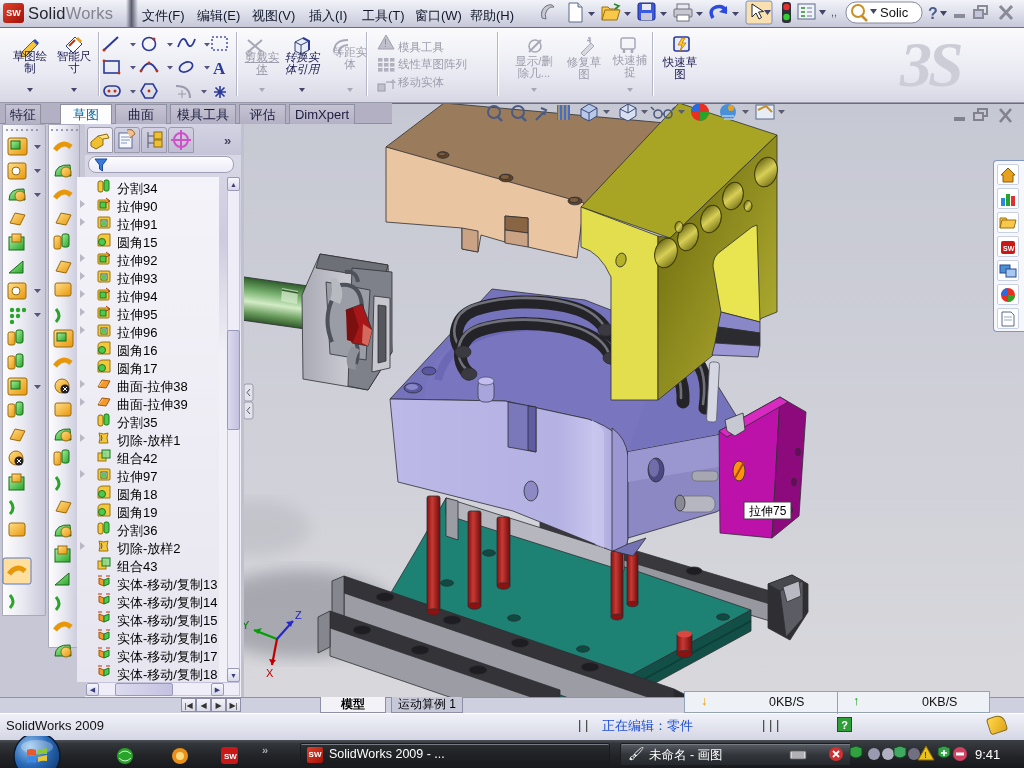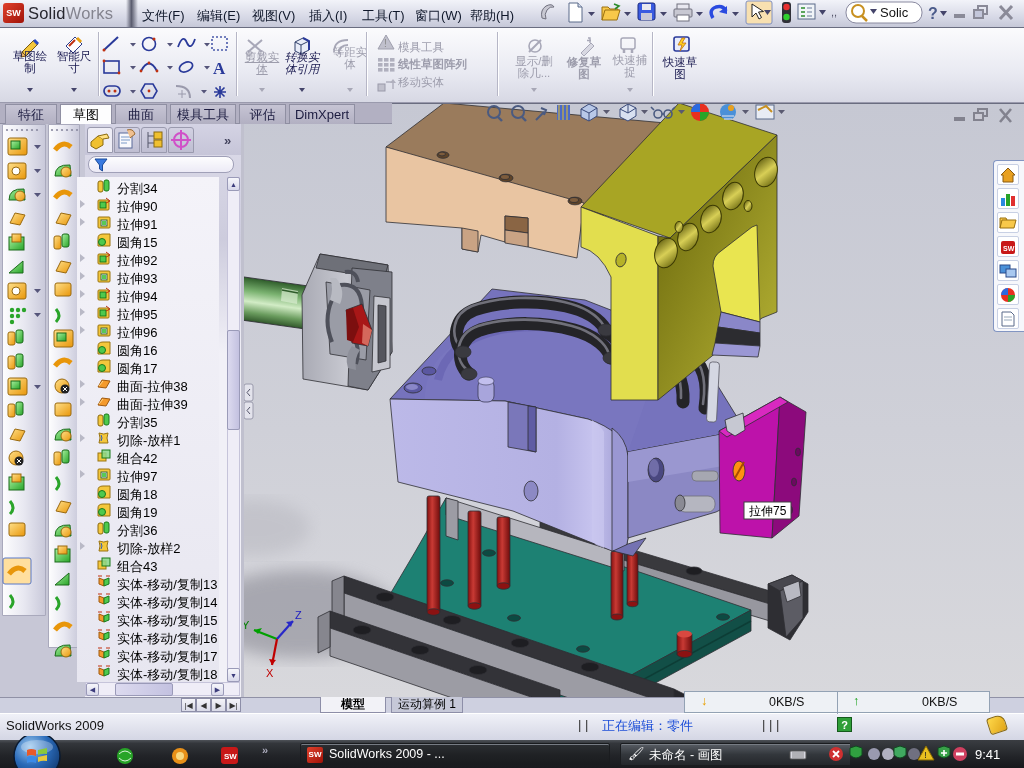--- a/index.html
+++ b/index.html
@@ -19,21 +19,21 @@
 .cbtn{position:absolute;text-align:center;color:#1a1a50;font-size:11.5px;line-height:12px}
 .cbtn.gray{color:#9d9dac}
 .dd{position:absolute;width:0;height:0;border-left:3px solid transparent;border-right:3px solid transparent;border-top:4px solid #44446a}
 .dd.gray{border-top-color:#a7a7b6}
 .vsep{position:absolute;top:32px;width:1px;height:64px;background:#b6b6c6;box-shadow:1px 0 0 #fff}
 #dswm{left:900px;top:28px;font-size:64px;font-style:italic;font-weight:bold;
  color:#cdcdd8;letter-spacing:-4px;font-family:"Liberation Serif",serif}
 #tabstrip{left:0;top:103px;width:392px;height:21px;background:#b2b0c2;border-bottom:1px solid #8f8fa2;z-index:4}
 .ctab{position:absolute;z-index:5;top:104px;height:20px;font-size:13px;color:#1c1c40;text-align:center;
  line-height:19px;border:1px solid #8f8fa2;border-bottom:none;background:linear-gradient(#c6c4d4,#b2b0c2)}
-.ctab.active{background:#fdfdfe;color:#000000}
+.ctab.active{background:#fdfdfe;color:#0369a1}
 #leftcols{left:0;top:124px;width:85px;height:573px;background:#c7c7d6}
 .vtb{position:absolute;background:linear-gradient(90deg,#fdfdfe,#e8e8f1 50%,#c9c9da);border:1px solid #a9a9bc;border-radius:1px}
 #treepanel{left:85px;top:124px;width:156px;height:573px;background:linear-gradient(#dddcea,#cdccdd 20%,#f1f0f7 40%)}
 .ptab{position:absolute;width:26px;height:26px;border:1px solid #9a9aae;border-radius:3px 3px 0 0;background:linear-gradient(#d2d1e2,#bfbed2)}
 .ptab.active{background:#eeedf6}
 .trow{position:relative;height:18px;white-space:nowrap;font-size:13px;color:#000}
 .trow .ex{position:absolute;left:3px;top:5px;width:0;height:0;border-top:4px solid transparent;border-bottom:4px solid transparent;border-left:5px solid #b9b9c6}
 .trow svg{position:absolute;left:20px;top:2px}
 .trow span{position:absolute;left:40px;top:3px}
 .sb{position:absolute;background:#efedf7;border:1px solid #c6c4da}
@@ -121,20 +121,21 @@
 <text x="408" y="19" font-size="16" font-weight="bold" fill="#4a5a8a">?</text>
 <path d="M420 11 l7 0 l-3.5 5 z" fill="#44446a"></path>
 <rect x="434" y="14" width="11" height="4" fill="#8a8a98"></rect>
 <g fill="none" stroke="#8a8a98" stroke-width="2">
         <rect x="458" y="6" width="9" height="8"></rect>
         <rect x="454" y="10" width="9" height="8" fill="#c3c6da"></rect>
       </g>
 <path d="M480 6 L492 19 M492 6 L480 19" stroke="#8a8a98" stroke-width="3"></path>
     </svg>
  <div class="abs" id="cmdbar"></div>
+ <div class="abs" id="dswm">3S</div>
  <svg class="abs" style="left:0;top:28px" width="760" height="75">
       <g transform="translate(20,8)">
         <path d="M2 16 L14 4 L18 8 L6 20 Z" fill="#f4c73c" stroke="#7a5a10"></path>
         <path d="M14 4 L18 8" stroke="#2a4ac0" stroke-width="3"></path>
         <path d="M2 16 L1 21 L6 20 Z" fill="#e8b06a" stroke="#7a5a10"></path>
       </g>
 <g transform="translate(65,8)">
         <path d="M1 10 L10 1 L17 8 L8 17 Z" fill="#fff" stroke="#2a3a8a"></path>
         <path d="M4 10 L10 4" stroke="#c03010" stroke-width="2"></path>
         <path d="M12 2 L16 6" stroke="#e8a010" stroke-width="3"></path>
@@ -223,36 +224,36 @@
 <div class="dd" style="left:27px;top:88px"></div>
 <div class="cbtn" style="left:52px;top:50px;width:44px;">智能尺<br>寸</div>
 <div class="dd" style="left:71px;top:88px"></div>
 <div class="cbtn gray" style="left:240px;top:51px;width:44px;text-decoration:underline;">剪裁实<br>体</div>
 <div class="dd gray" style="left:259px;top:88px"></div>
 <div class="cbtn" style="left:280px;top:51px;width:44px;font-style:italic;">转换实<br>体引用</div>
 <div class="dd" style="left:299px;top:88px"></div>
 <div class="cbtn gray" style="left:328px;top:46px;width:44px;text-align:center;">等距实<br>体</div>
 <div class="dd gray" style="left:347px;top:88px"></div>
 <div class="cbtn gray" style="left:398px;top:41px;width:78px;text-align:left;">模具工具</div>
-<div class="cbtn gray" style="left:398px;top:58px;width:78px;text-align:left;font-weight:bold;">线性草图阵列</div>
+<div class="cbtn gray" style="left:398px;top:58px;width:78px;text-align:left;">线性草图阵列</div>
 <div class="cbtn gray" style="left:398px;top:76px;width:78px;text-align:left;">移动实体</div>
 <div class="cbtn gray" style="left:512px;top:55px;width:44px;">显示/删<br>除几...</div>
 <div class="dd gray" style="left:531px;top:88px"></div>
-<div class="cbtn gray" style="left:562px;top:56px;width:44px;font-weight:bold;">修复草<br>图</div>
+<div class="cbtn gray" style="left:562px;top:56px;width:44px;">修复草<br>图</div>
 <div class="cbtn gray" style="left:608px;top:54px;width:44px;">快速捕<br>捉</div>
 <div class="dd gray" style="left:627px;top:88px"></div>
 <div class="cbtn" style="left:658px;top:56px;width:44px;">快速草<br>图</div>
 <div class="vsep" style="left:98px"></div>
 <div class="vsep" style="left:236px"></div>
 <div class="vsep" style="left:366px"></div>
 <div class="vsep" style="left:497px"></div>
 <div class="vsep" style="left:652px"></div>
  <div class="abs" id="tabstrip"></div>
  <div class="abs" style="left:392px;top:103px;width:632px;height:1px;background:#6a6d80;z-index:4"></div>
- <div class="abs ctab" style="left:5px;width:52px">特征</div>
+ <div class="abs ctab" style="left:5px;width:36px">特征</div>
  <div class="abs ctab active" style="left:60px;width:52px">草图</div>
  <div class="abs ctab" style="left:115px;width:52px">曲面</div>
  <div class="abs ctab" style="left:170px;width:66px">模具工具</div>
  <div class="abs ctab" style="left:239px;width:47px">评估</div>
  <div class="abs ctab" style="left:289px;width:66px">DimXpert</div>
  <div class="abs" id="leftcols"></div>
  <div class="abs vtb" style="left:2px;top:124px;width:44px;height:492px"></div>
  <div class="abs vtb" style="left:48px;top:124px;width:32px;height:524px"></div>
  <svg class="abs" style="left:0;top:124px" width="85" height="573">
       <defs>

